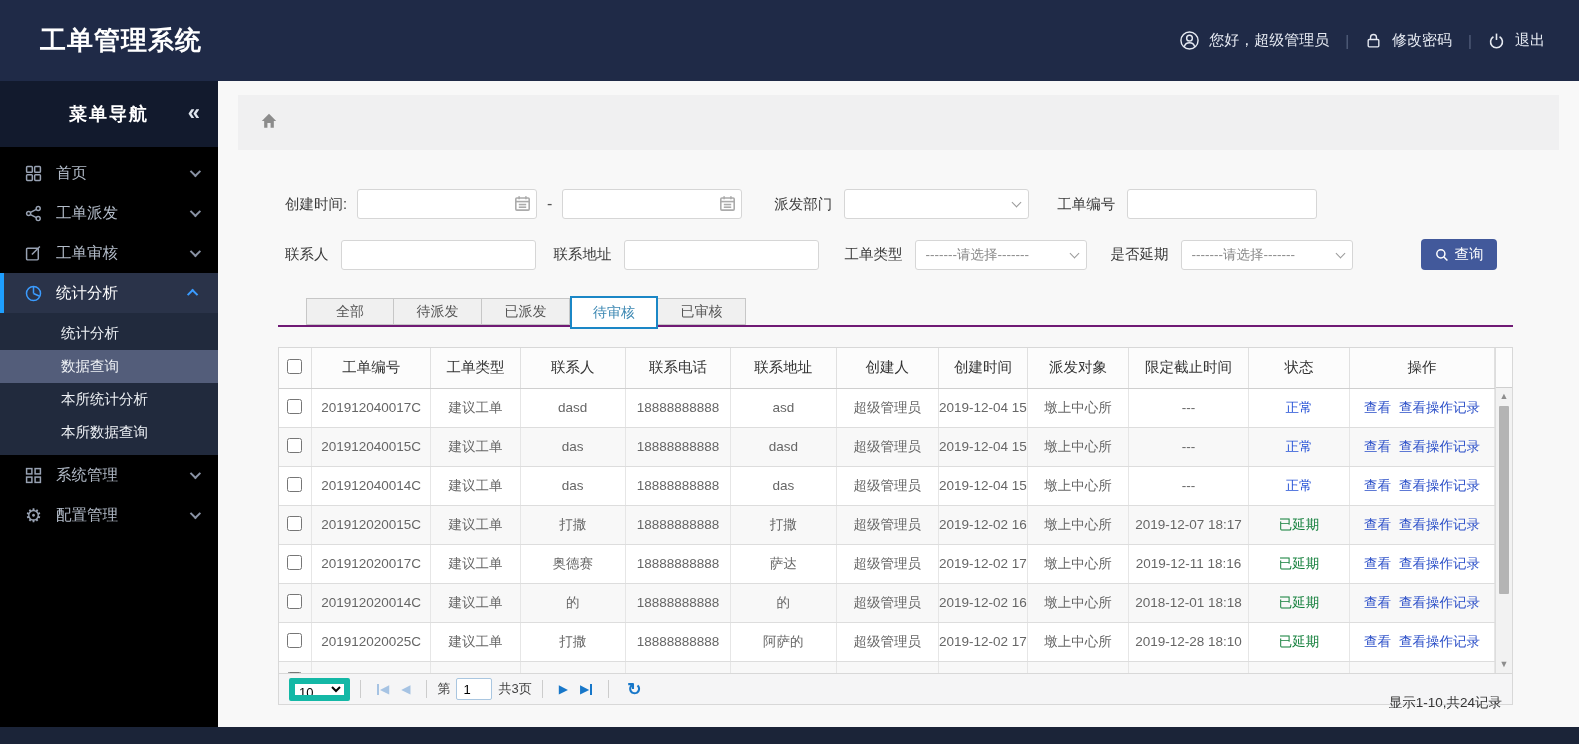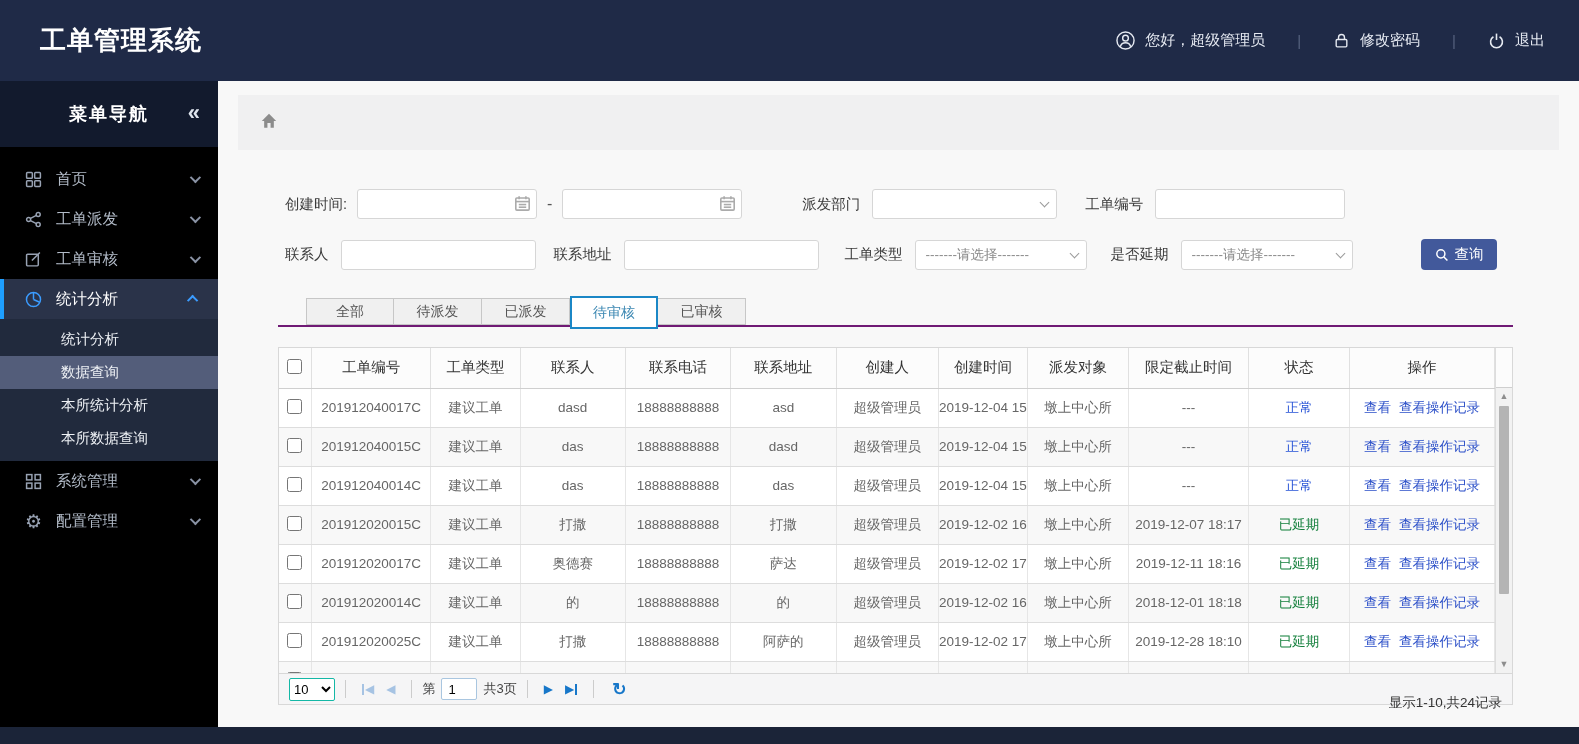--- a/index.html
+++ b/index.html
@@ -2,34 +2,34 @@
 <html><head>
 <meta charset="utf-8">
 <style>
   * { box-sizing: border-box; margin: 0; padding: 0; }
   html,body { width:1579px; height:744px; overflow:hidden; }
   body { font-family:"Liberation Sans", sans-serif; background:#1b2438; }
 
   
   .topbar { height:81px; background:#1f2a47; display:flex; align-items:center; justify-content:space-between; padding:0 34px 0 40px; }
   .app-title { color:#fff; font-size:26px; font-weight:bold; letter-spacing:1px; }
-  .topbar-right { display:flex; align-items:center; color:#e6eaf2; font-size:15px; gap:32px; }
+  .topbar-right { display:flex; align-items:center; color:#e6eaf2; font-size:15px; gap:16px; }
   .topbar-item { display:flex; align-items:center; gap:10px; cursor:pointer; }
   .topbar-sep { color:#55627f; font-size:15px; }
   .tb-icon { display:inline-flex; }
 
   
   .app-body { display:flex; height:646px; }
 
   
   .sidebar { width:218px; background:#000000; flex-shrink:0; display:flex; flex-direction:column; }
   .sb-header { height:66px; background:#121a2d; color:#fff; position:relative; display:flex; align-items:center; justify-content:center; }
   .sb-title { font-size:18px; font-weight:bold; letter-spacing:2px; }
   .sb-collapse { position:absolute; right:18px; top:50%; transform:translateY(-54%); color:#dfe5ee; font-size:22px; font-weight:bold; cursor:pointer; }
-  .sb-menu { padding-top:12px; }
+  .sb-menu { padding-top:6px; }
   .sb-item { height:40px; display:flex; align-items:center; padding:0 20px 0 24px; color:#b3bcc9; font-size:15.5px; cursor:pointer; position:relative; }
   .sb-item .mi { width:19px; height:19px; margin-right:13px; display:inline-flex; align-items:center; justify-content:center; color:#98a2b3; }
   .sb-item .lbl { flex:1; }
   .chev { width:8px; height:8px; border-right:2px solid #8a93a5; border-bottom:2px solid #8a93a5; transform:rotate(45deg) translateY(-2px); }
   .sb-item.active { background:#2a3349; color:#fff; }
   .sb-item.active::before { content:""; position:absolute; left:0; top:0; bottom:0; width:4px; background:#1e9fff; }
   .sb-item.active .mi { color:#3b9cff; }
   .sb-item.active .chev { transform:rotate(-135deg) translateY(-2px); border-color:#3b9cff; }
   .sb-sub { background:#212a3d; padding:4px 0 6px 0; }
   .sb-sub-item { height:33px; display:flex; align-items:center; padding-left:61px; color:#eef1f5; font-size:14.5px; cursor:pointer; }
@@ -75,21 +75,21 @@
 
   
   .vscroll { position:absolute; top:0; right:0; bottom:0; width:17px; border-left:1px solid #ddd; background:#f2f2f2; }
   .vs-stub { height:40px; background:#fcfcfc; border-bottom:1px solid #cfcfcf; }
   .vs-arrow { height:16px; display:flex; align-items:center; justify-content:center; color:#8d8d8d; font-size:9px; cursor:pointer; }
   .vs-thumb { position:absolute; left:3px; width:10px; top:58px; height:188px; background:#b4b4b4; border-radius:1px; cursor:grab; }
   .vs-arrow.down { position:absolute; bottom:1px; left:0; right:0; }
 
   
   .pager { height:31px; border:1px solid #d8d8d8; border-top:none; background:#f5f5f6; display:flex; align-items:center; padding:0 10px; font-size:13px; color:#444; }
-  .pg-size { height:23px; width:46px; border:1px solid #14b8a6; border-radius:2px; background:#fff; font-size:13px; font-family:"Liberation Sans",sans-serif; }
+  .pg-size { height:23px; width:61px; border:6px solid #14b8a6; border-radius:2px; background:#fff; font-size:13px; font-family:"Liberation Sans",sans-serif; }
   .pg-sep { width:1px; height:18px; background:#ccc; margin:0 10px; }
   .pg-btn { display:inline-flex; align-items:center; font-size:12px; cursor:pointer; margin:0 6px; }
   .pg-btn.disabled { color:#a6c3e3; }
   .pg-btn.on { color:#1777c9; }
   .pg-bar-l::before { content:""; border-left:2px solid currentColor; height:11px; margin-right:1px; }
   .pg-bar-r::after { content:""; border-left:2px solid currentColor; height:11px; margin-left:1px; }
   .pg-input { width:36px; height:22px; border:1px solid #a9c6e0; border-radius:2px; text-align:left; padding-left:6px; font-size:13px; margin:0 6px; font-family:"Liberation Sans",sans-serif; }
   .pg-refresh { color:#1777c9; font-size:17px; font-weight:bold; margin-left:8px; cursor:pointer; }
   .pg-info { margin-left:auto; color:#333; font-size:13.5px;margin-top:28px; }
 
@@ -247,21 +247,21 @@
             <svg width="17" height="17" viewBox="0 0 16 16" fill="none" stroke="#ababab" stroke-width="1.5">
               <rect x="1.7" y="2.8" width="12.6" height="11.4" rx="1"></rect>
                 <line x1="1.7" y1="6.2" x2="14.3" y2="6.2"></line>
               <line x1="4.8" y1="1.2" x2="4.8" y2="4"></line>
                 <line x1="11.2" y1="1.2" x2="11.2" y2="4"></line>
               <line x1="4.5" y1="9" x2="11.5" y2="9"></line>
                 <line x1="4.5" y1="11.5" x2="11.5" y2="11.5"></line>
             </svg>
           </span>
         </span>
-        <span class="flabel" style="margin-left:60px;">派发部门</span>
+        <span class="flabel" style="margin-left:32px;">派发部门</span>
         <span class="sel-wrap" style="width:185px; margin-left:12px;">
           <select class="sel"><option></option></select>
           <span class="sel-chev"></span>
         </span>
         <span class="flabel" style="margin-left:28px;">工单编号</span>
         <input class="tinput" style="width: 190px; margin-left: 12px;" value="">
       </div>
 
       <div class="frow frow2">
         <span class="flabel">联系人</span>

